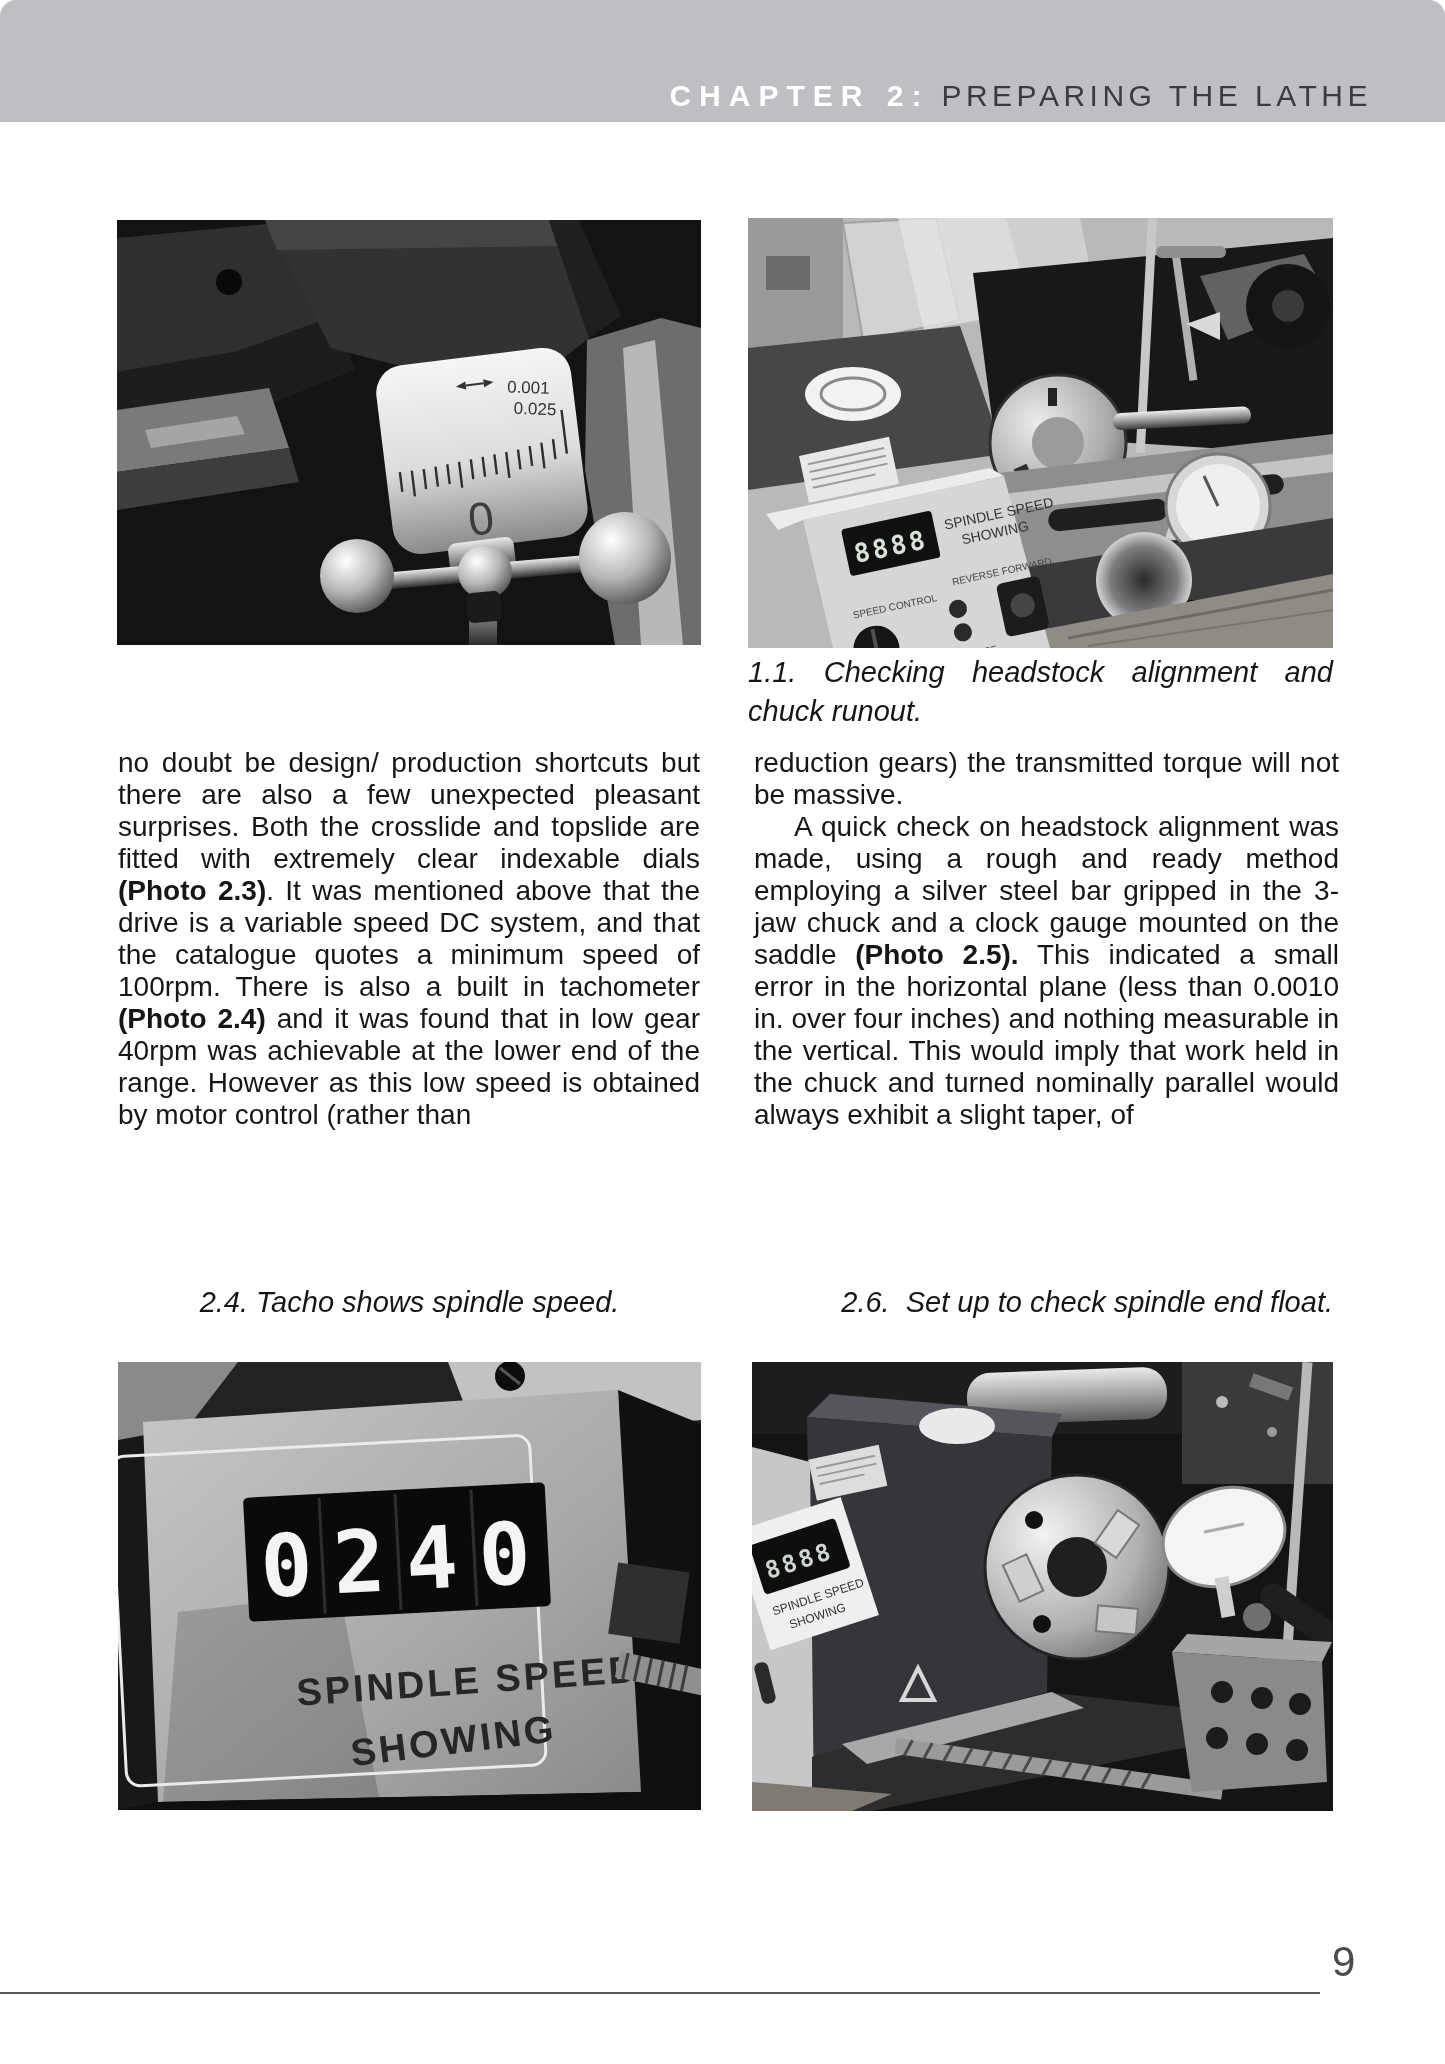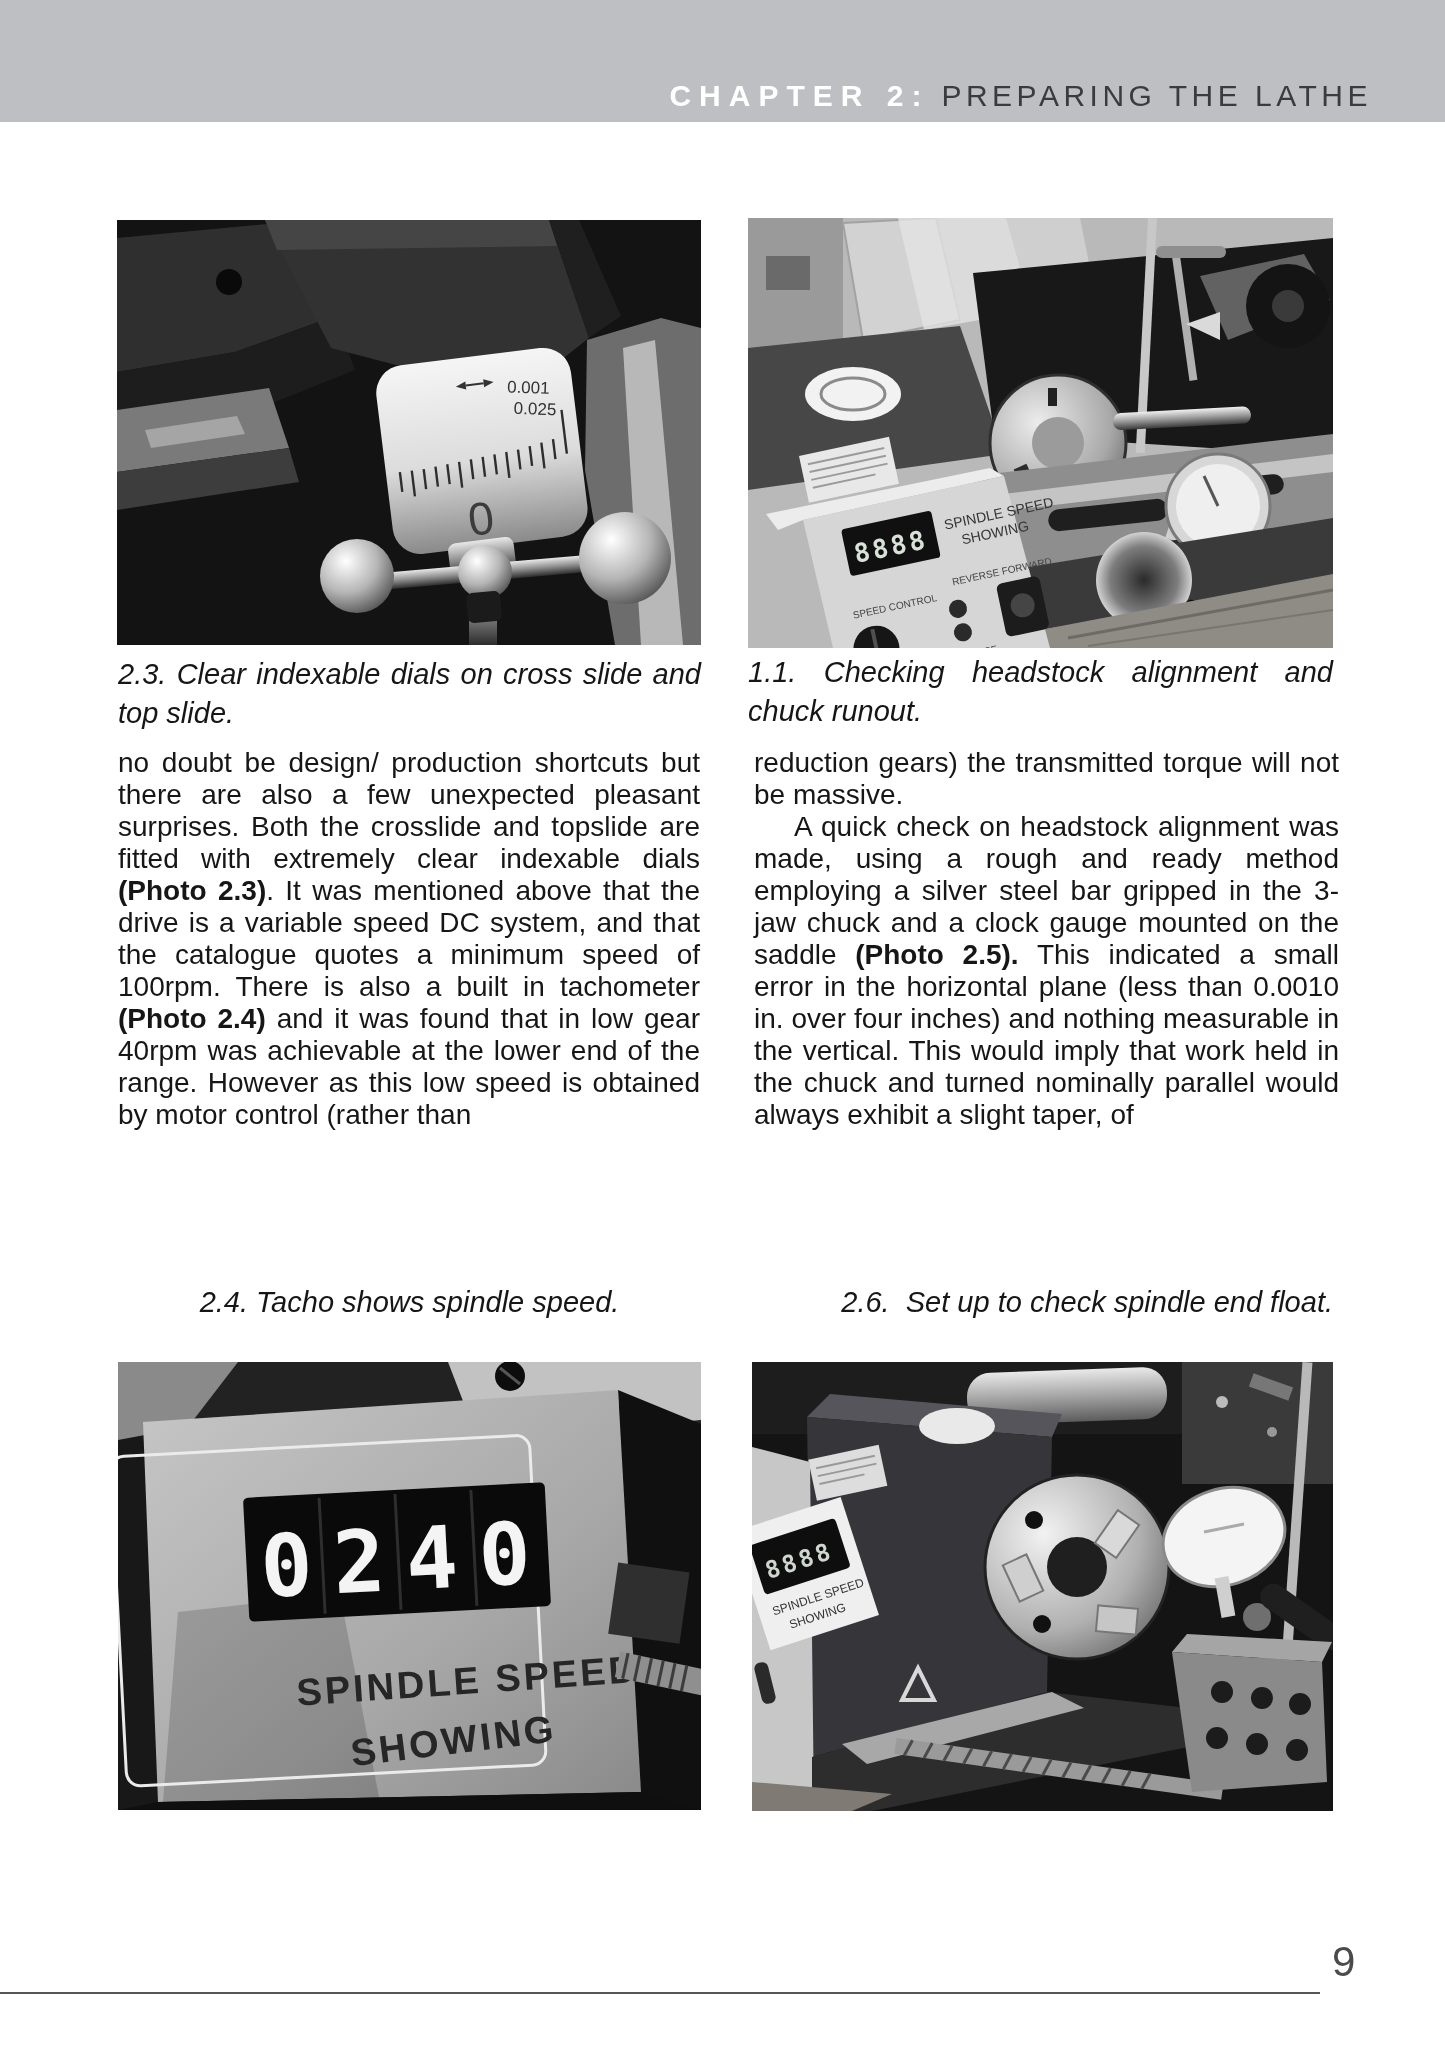--- a/index.html
+++ b/index.html
@@ -1,17 +1,17 @@
 <!DOCTYPE html>
 <html><head>
 <meta charset="utf-8">
 <style>
   html,body{margin:0;padding:0;background:#ffffff;}
   #page{position:relative;width:1445px;height:2064px;background:#ffffff;overflow:hidden;
-        font-family:"Liberation Sans",sans-serif;}
+        font-family:"Liberation Sans",sans-serif;border-radius:16px;}
 
   
   .header-band{position:absolute;left:0;top:0;width:1445px;height:122px;background:#bdbfc2;}
   .chapter-heading{position:absolute;right:73px;bottom:9px;font-size:30px;white-space:nowrap;}
   .chapter-label{color:#ffffff;font-weight:bold;letter-spacing:8px;}
   .chapter-title{color:#3a3b3d;font-weight:normal;letter-spacing:4.5px;margin-left:12px;}
 
   
   .photo{position:absolute;background:#111;}
   .photo svg{display:block;width:100%;height:100%;}
@@ -204,21 +204,20 @@
           <circle cx="108" cy="424" r="23" fill="#161616"></circle>
           <line x1="108" y1="424" x2="108" y2="404" stroke="#505050" stroke-width="4"></line>
           <text x="150" y="452" font-size="9" fill="#3c3c3c" font-family="Liberation Sans, sans-serif">DO NOT CHANGE</text>
           <text x="138" y="464" font-size="9" fill="#3c3c3c" font-family="Liberation Sans, sans-serif">NYLON GEAR WHILE RUNNING</text>
           <text x="128" y="492" font-size="22" font-weight="bold" font-style="italic" fill="#1f1f1f" font-family="Liberation Sans, sans-serif">MILLWORKER</text>
         </g>
       </g>
     </svg>
   </div>
 
-  <div id="cap23" class="caption">2.3. Clear indexable dials on cross slide and top slide.</div>
 
   <div id="cap25" class="caption">1.1. Checking headstock alignment and chuck runout.</div>
 
   <div id="colL" class="bodycol">
     <p><span>no doubt be design/ production shortcuts but there are also a few unexpected pleasant surprises. Both the crosslide and topslide are fitted with extremely clear indexable dials </span><span class="seg-bold">(Photo 2.3)</span><span>. It was mentioned above that the drive is a variable speed DC system, and that the catalogue quotes a minimum speed of 100rpm. There is also a built in tachometer </span><span class="seg-bold">(Photo 2.4)</span><span> and it was found that in low gear 40rpm was achievable at the lower end of the range. However as this low speed is obtained by motor control (rather than</span></p>
   </div>
 
   <div id="colR" class="bodycol">
     <p>reduction gears) the transmitted torque will not be massive.</p>
     <p class="para-indent"><span>A quick check on headstock alignment was made, using a rough and ready method employing a silver steel bar gripped in the 3-jaw chuck and a clock gauge mounted on the saddle </span><span class="seg-bold">(Photo 2.5).</span><span> This indicated a small error in the horizontal plane (less than 0.0010 in. over four inches) and nothing measurable in the vertical. This would imply that work held in the chuck and turned nominally parallel would always exhibit a slight taper, of</span></p>

